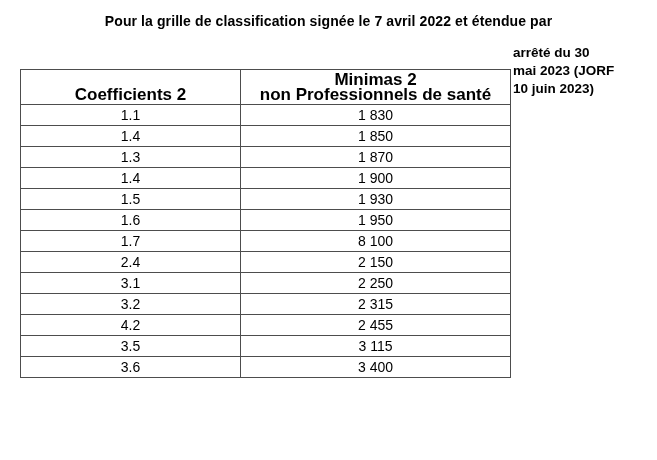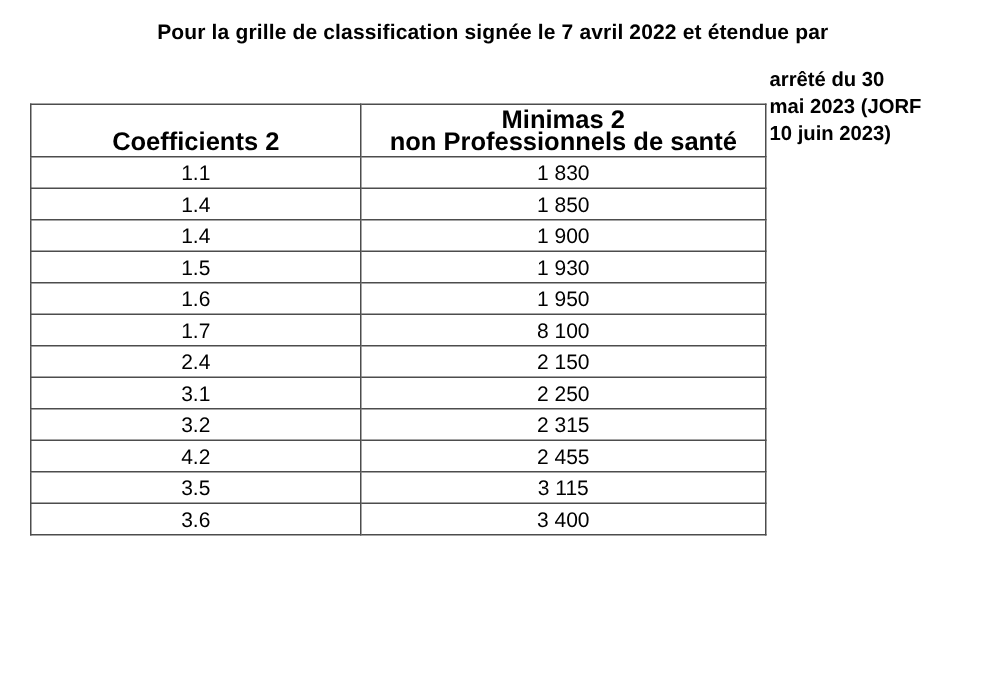--- a/index.html
+++ b/index.html
@@ -102,20 +102,24 @@
     <tbody id="table-body">
         <tr>
           <td>1.1</td>
           <td>1 830</td>
         </tr>
         <tr>
           <td>1.4</td>
           <td>1 850</td>
         </tr>
         <tr>
+          <td>1.3</td>
+          <td>1 870</td>
+        </tr>
+        <tr>
           <td>1.4</td>
           <td>1 900</td>
         </tr>
         <tr>
           <td>1.5</td>
           <td>1 930</td>
         </tr>
         <tr>
           <td>1.6</td>
           <td>1 950</td>

